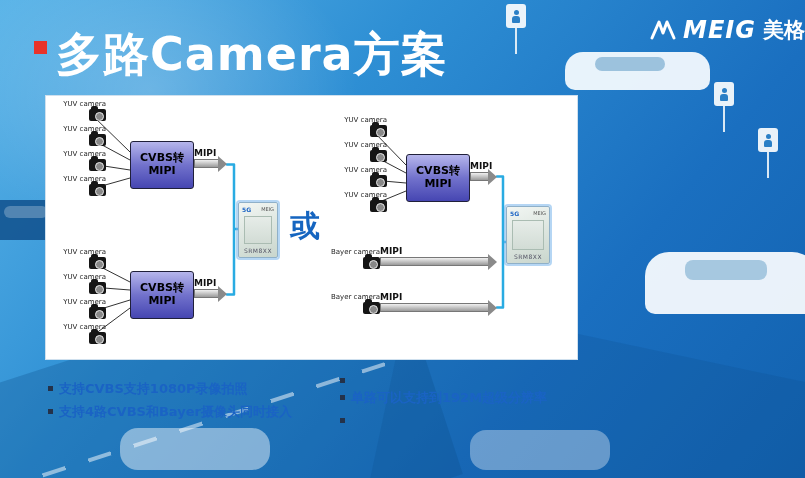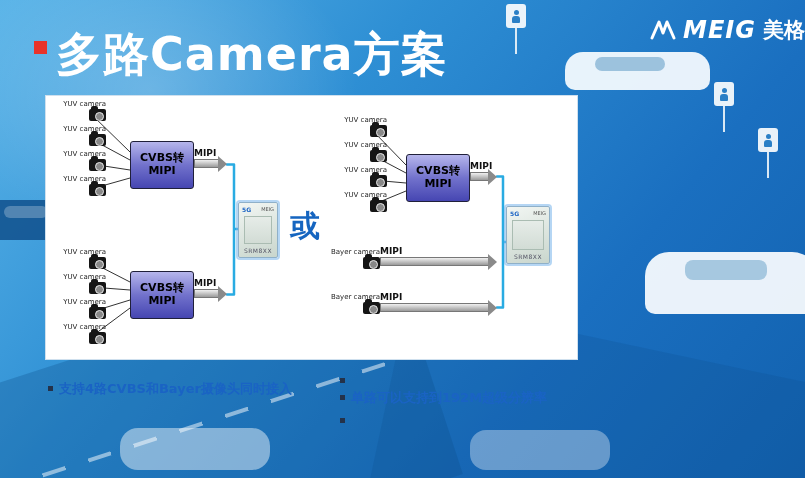--- a/index.html
+++ b/index.html
@@ -262,20 +262,24 @@
       <span class="chip-brand">MEIG</span>
     </div>
     <div class="chip-body"></div>
     <span class="chip-model">SRM8XX</span>
   </div>
 </div>
 
 <div class="bullets bullets-left">
   <div class="bullet-row">
       <span class="bullet-marker"></span>
+      <span>支持CVBS支持1080P录像拍照</span>
+    </div>
+  <div class="bullet-row">
+      <span class="bullet-marker"></span>
       <span>支持4路CVBS和Bayer摄像头同时接入</span>
     </div>
 </div>
 <div class="bullets bullets-right">
   <div class="bullet-row">
       <span class="bullet-marker"></span>
     </div>
   <div class="bullet-row">
       <span class="bullet-marker"></span>
       <span>单路可以支持到192M超级分辨率</span>

